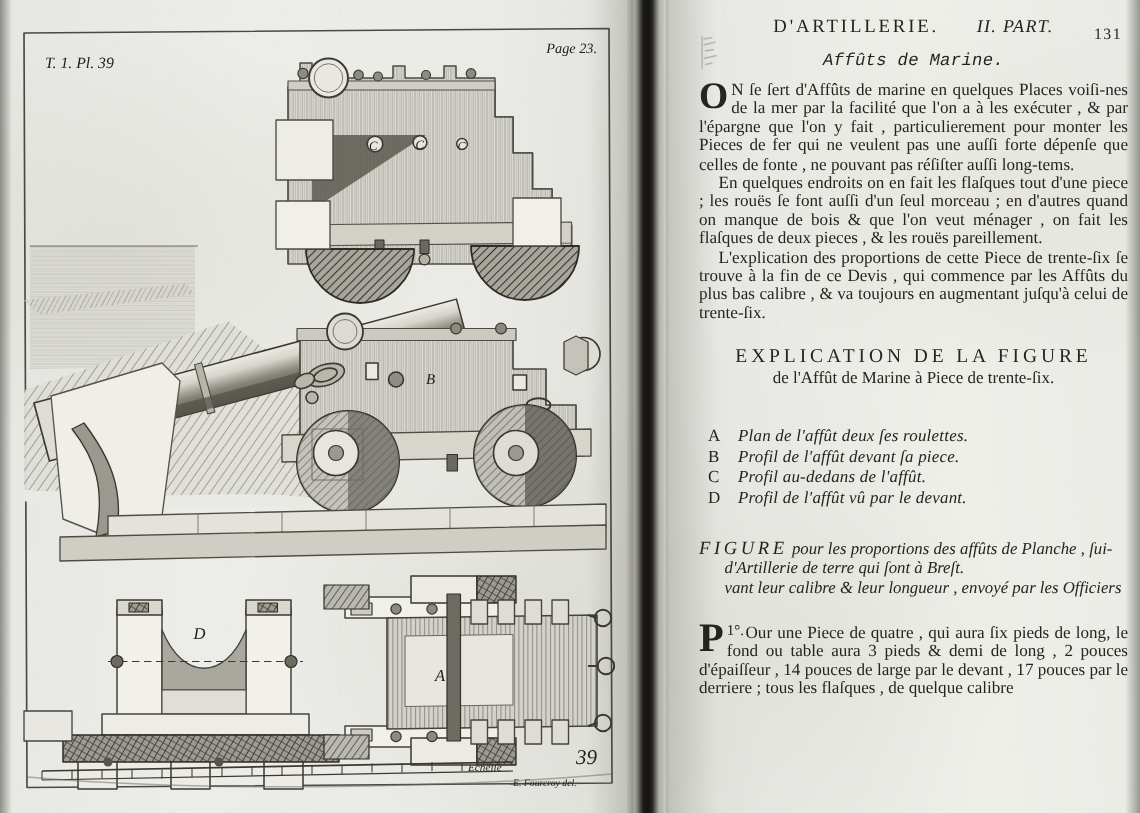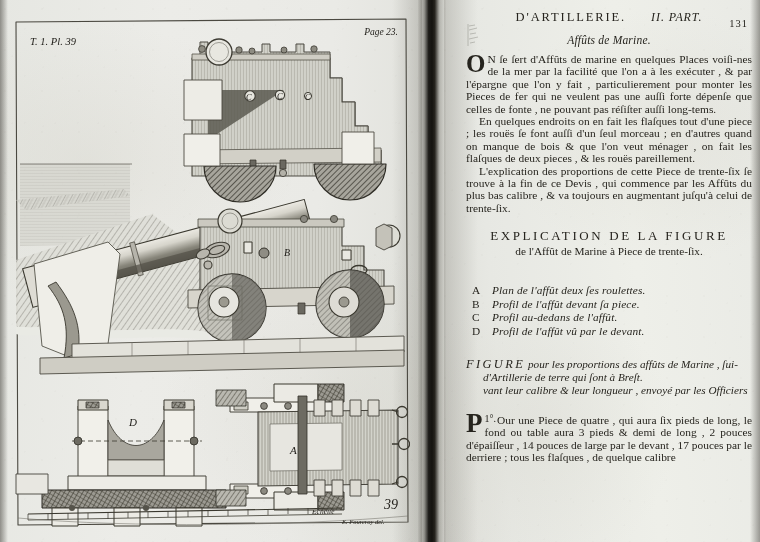--- a/index.html
+++ b/index.html
@@ -60,21 +60,21 @@
   #text-col{position:absolute;left:466px;top:8px;width:286px;height:528px;
     color:#26241e;}
 
   .running-head{display:flex;align-items:baseline;justify-content:center;
     gap:25px;letter-spacing:.5px;margin-top:2px;}
   .rh-main{font-size:12.5px;letter-spacing:1.9px;}
   .rh-part{font-size:12px;font-style:italic;letter-spacing:.9px;}
   .rh-num{position:absolute;right:4px;top:10px;font-size:10.5px;letter-spacing:1px;}
 
   .section-title{text-align:center;font-style:italic;font-size:11.5px;
-    margin:9px 0 7px;letter-spacing:.2px;}
+    margin:9px 0 7px;letter-spacing:.2px;font-family:Liberation Mono, monospace;}
 
   p.body{margin:0;font-size:11.4px;line-height:12.4px;text-align:justify;
     text-indent:13px;hyphens:manual;}
   p.body.first{text-indent:0;}
   p.body + p.body{margin-top:0;}
 
   .dropcap{float:left;font-size:25px;line-height:19px;margin:1px 2px 0 0;
     font-weight:600;}
   .dropcap.p2{font-size:27px;line-height:21px;margin:0 2px -2px 0;}
 
@@ -463,19 +463,19 @@
       <li>
         <span class="fig-key">C</span>
         <span class="fig-desc">Profil au-dedans de l'affût.</span>
       </li>
       <li>
         <span class="fig-key">D</span>
         <span class="fig-desc">Profil de l'affût vû par le devant.</span>
       </li>
     </ul>
 
-    <p class="devis"><span class="dv">FIGURE</span> <span>pour les proportions des affûts de Marine , ſui-</span><span class="devis-ind">d'Artillerie de terre qui ſont à Breſt.</span><span class="devis-ind">vant leur calibre &amp; leur longueur , envoyé par les Officiers</span></p>
+    <p class="devis"><span class="dv">FIGURE</span> <span>pour les proportions des affûts de Planche , ſui-</span><span class="devis-ind">d'Artillerie de terre qui ſont à Breſt.</span><span class="devis-ind">vant leur calibre &amp; leur longueur , envoyé par les Officiers</span></p>
 
     <p class="art1"><span class="art-num">1°.</span><span class="dropcap p2">P</span><span>Our une Piece de quatre , qui aura ſix pieds de long, le fond ou table aura 3 pieds &amp; demi de long , 2 pouces d'épaiſſeur , 14 pouces de large par le devant , 17 pouces par le derriere ; tous les flaſques , de quelque calibre</span></p>
 
   </div>
 
 </div>
 
 </body></html>

